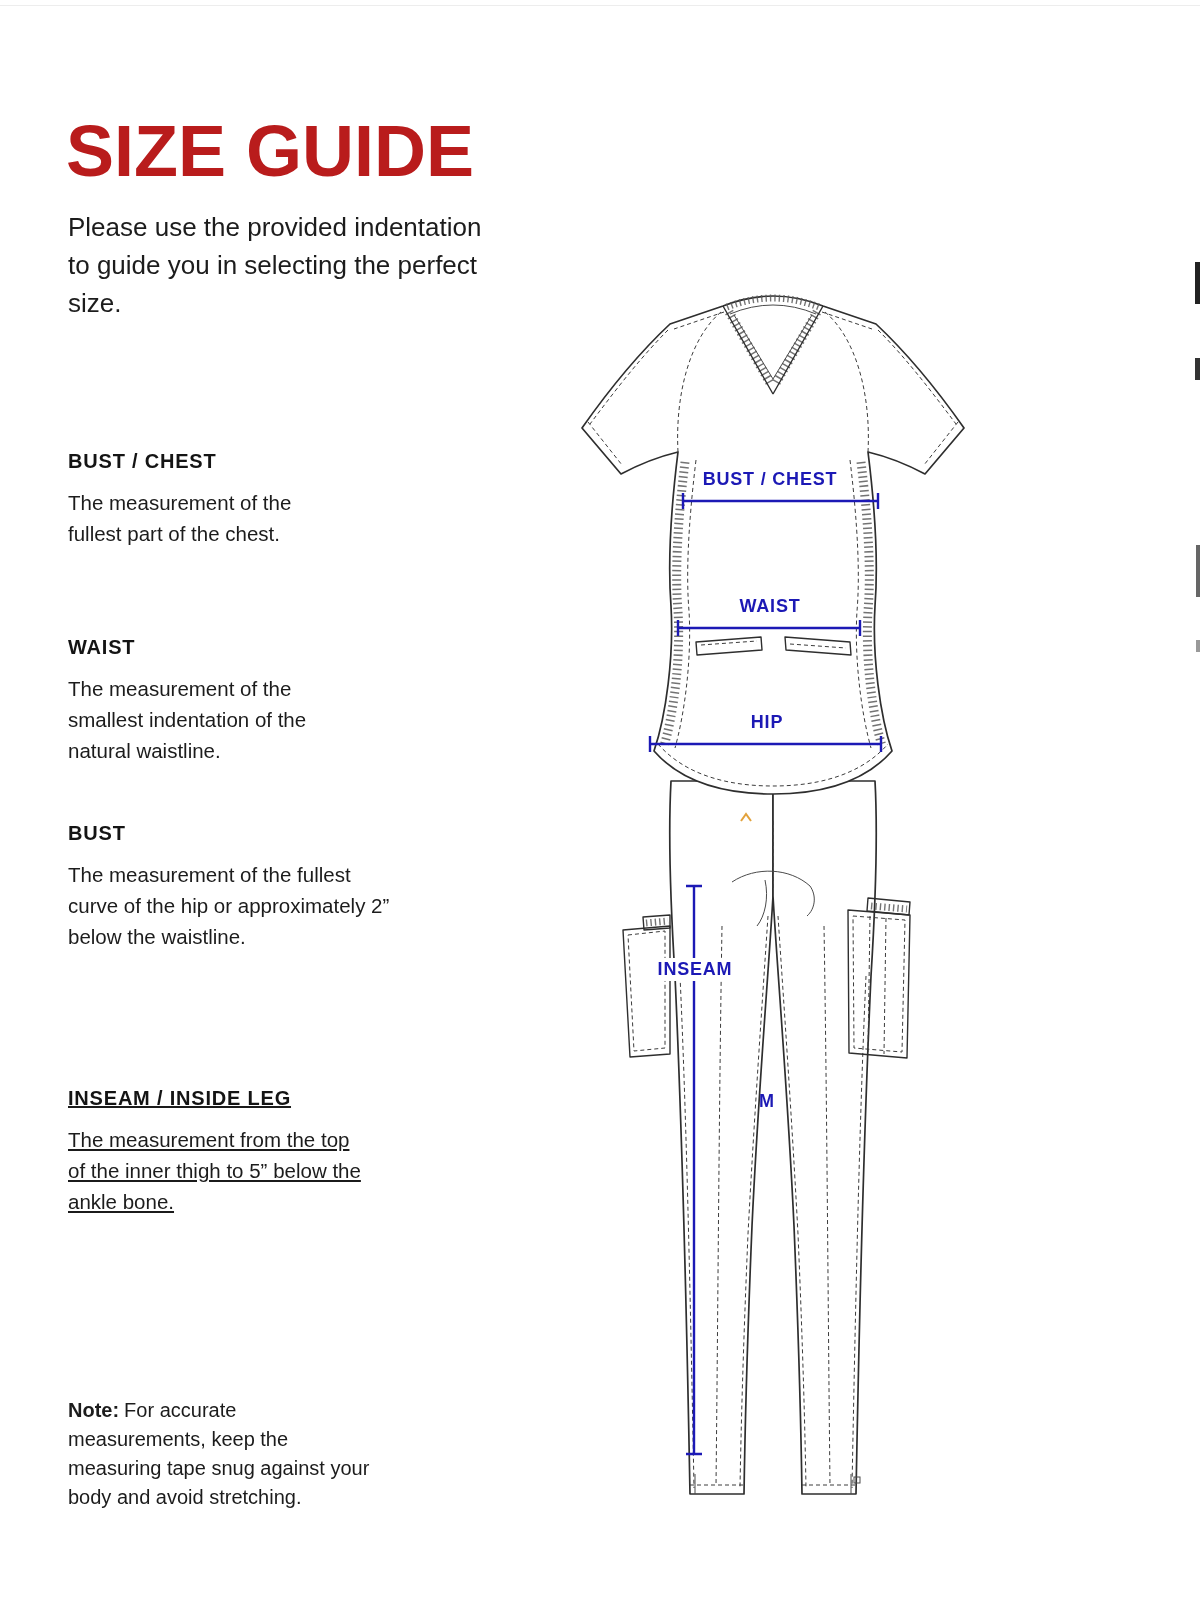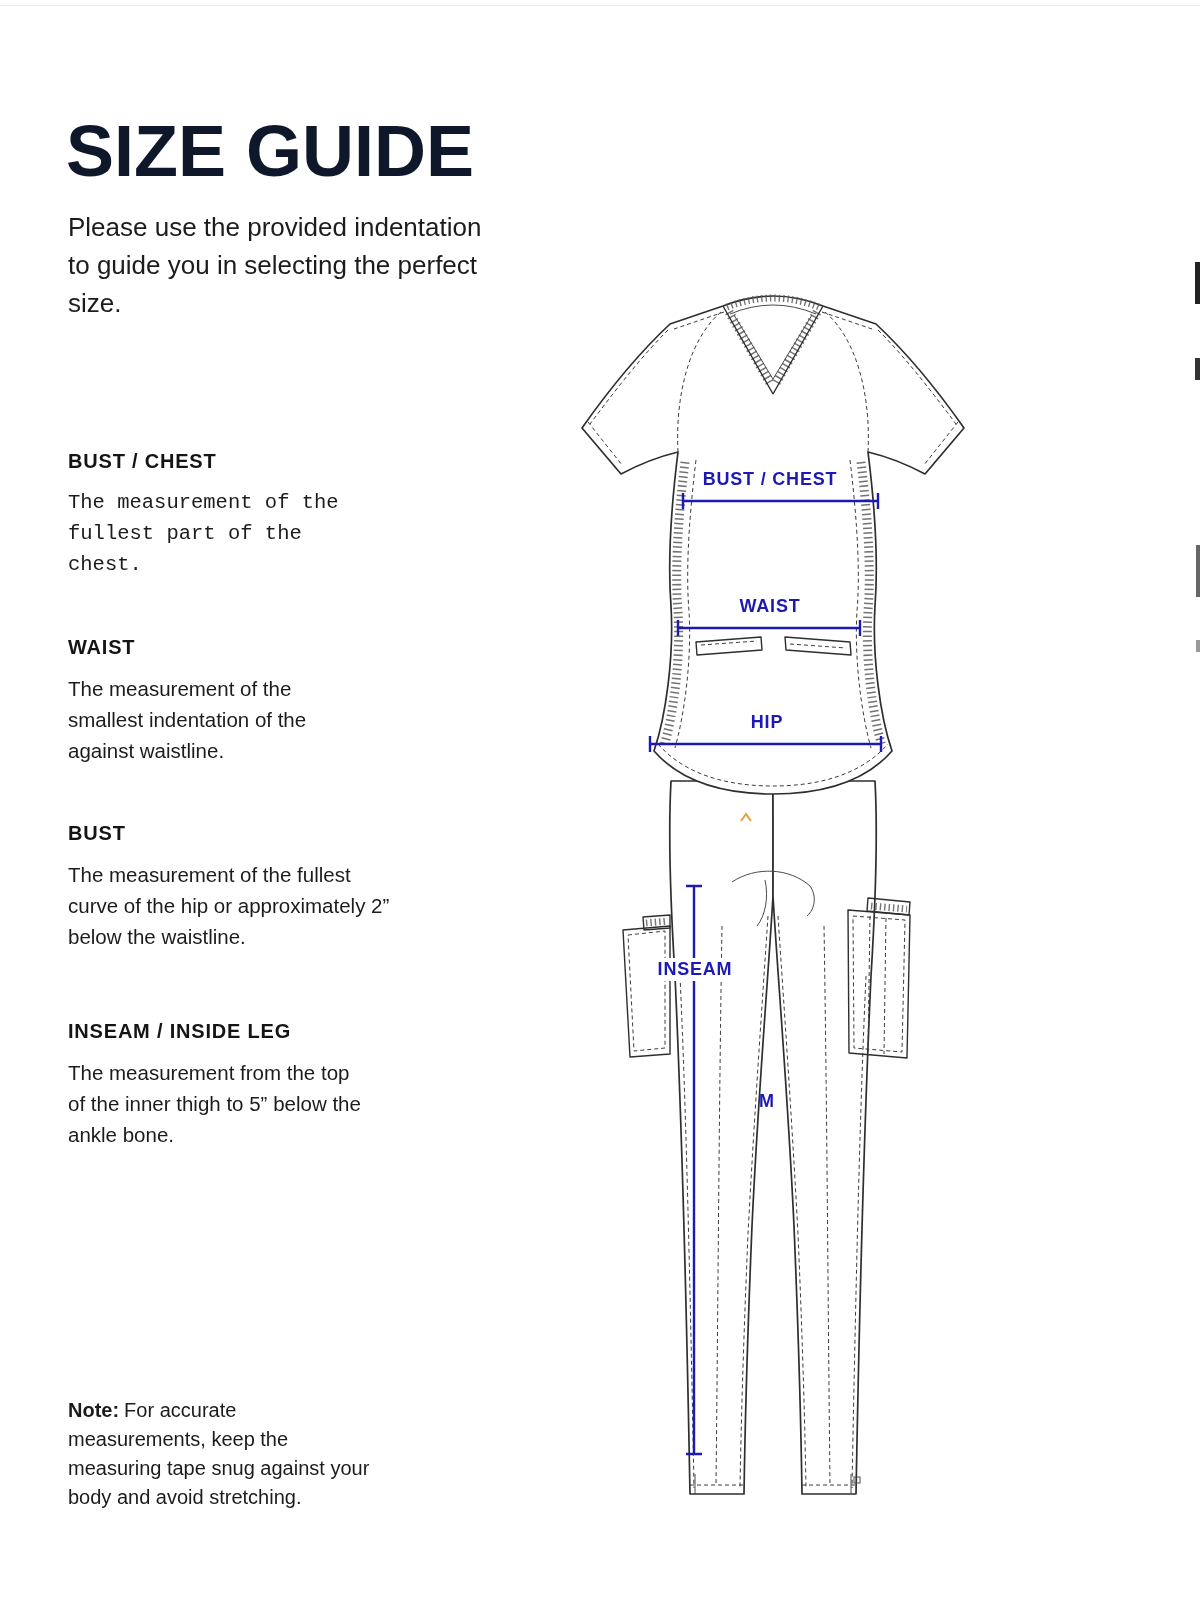--- a/index.html
+++ b/index.html
@@ -1,27 +1,27 @@
 <!DOCTYPE html>
 <html><head>
 <meta charset="utf-8">
 <style>
   html,body{margin:0;padding:0;background:#fff;}
   .page{position:relative;width:1200px;height:1600px;background:#ffffff;overflow:hidden;
         font-family:"Liberation Sans",sans-serif;color:#1b1b1b;}
   .topline{position:absolute;top:5px;left:0;width:100%;height:1px;background:#ededed;}
-  .title{position:absolute;left:66px;top:62px;font-size:72px;font-weight:bold;color:#0f172a;letter-spacing:0;}
+  .title{position:absolute;left:66px;top:62px;font-size:72px;font-weight:bold;color:#b91c1c;letter-spacing:0;}
   .intro{position:absolute;left:68px;top:182px;width:440px;font-size:26px;line-height:38px;color:#1c1c1c;}
   .section{position:absolute;left:68px;}
   .section h3{margin:0 0 14px 0;font-size:20px;font-weight:bold;letter-spacing:.8px;color:#141414;}
   .section p{margin:0;font-size:20.5px;line-height:31px;color:#1c1c1c;}
-  .s1{top:450px;} .s1 p{width:272px;font-family:Liberation Mono, monospace;}
+  .s1{top:450px;} .s1 p{width:272px;}
   .s2{top:636px;} .s2 p{width:284px;}
   .s3{top:822px;} .s3 p{width:336px;}
-  .s4{top:1020px;} .s4 p{width:296px;}
+  .s4{top:1087px;text-decoration:underline;} .s4 p{width:296px;}
   .note{position:absolute;left:68px;top:1376px;width:306px;font-size:20px;line-height:29px;color:#1c1c1c;}
   .note b{padding-right:5px;}
   .diagram{position:absolute;left:518px;top:276px;width:540px;height:1290px;}
   
   .outline{fill:#ffffff;stroke:#2e2e2e;stroke-width:1.7;stroke-linejoin:round;}
   .ln{fill:none;stroke:#2e2e2e;stroke-width:1.4;stroke-linejoin:round;}
   .thin{fill:none;stroke:#4a4a4a;stroke-width:1;}
   .dash{fill:none;stroke:#3c3c3c;stroke-width:1;stroke-dasharray:4 3;}
   .rib{fill:none;stroke:#5a5a5a;stroke-width:9;stroke-dasharray:1.5 3.2;opacity:.85;}
   .rib7{fill:none;stroke:#5a5a5a;stroke-width:7;stroke-dasharray:1.4 3;opacity:.85;}
@@ -40,21 +40,21 @@
   <h1 class="title">SIZE GUIDE</h1>
   <p class="intro">Please use the provided indentation to guide you in selecting the perfect size.</p>
 
   <div class="section s1">
     <h3>BUST / CHEST</h3>
     <p>The measurement of the fullest part of the chest.</p>
   </div>
 
   <div class="section s2">
     <h3>WAIST</h3>
-    <p>The measurement of the smallest indentation of the against waistline.</p>
+    <p>The measurement of the smallest indentation of the natural waistline.</p>
   </div>
 
   <div class="section s3">
     <h3>BUST</h3>
     <p>The measurement of the fullest curve of the hip or approximately 2” below the waistline.</p>
   </div>
 
   <div class="section s4">
     <h3>INSEAM / INSIDE LEG</h3>
     <p>The measurement from the top of the inner thigh to 5” below the ankle bone.</p>

